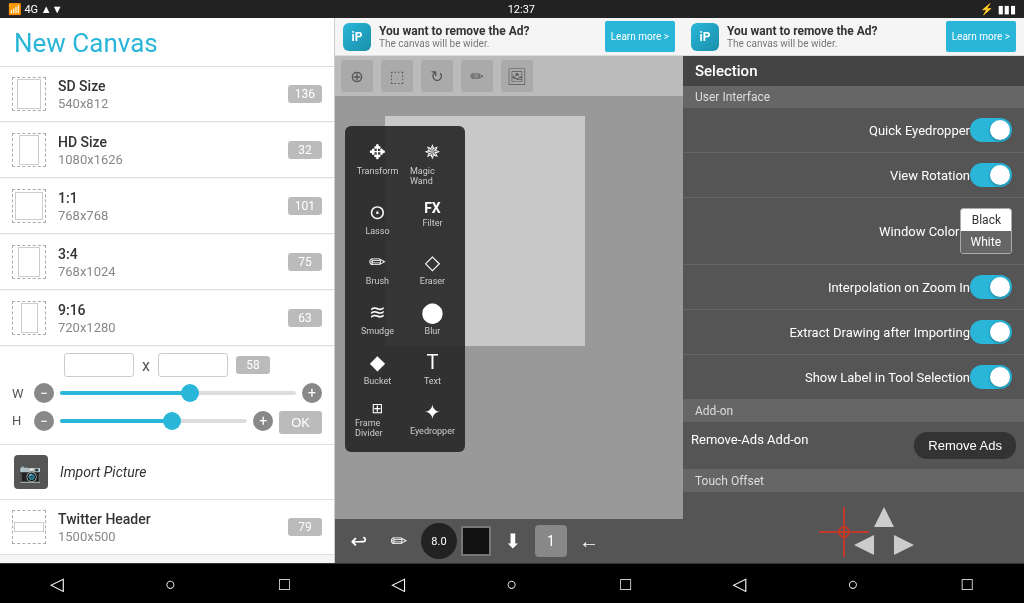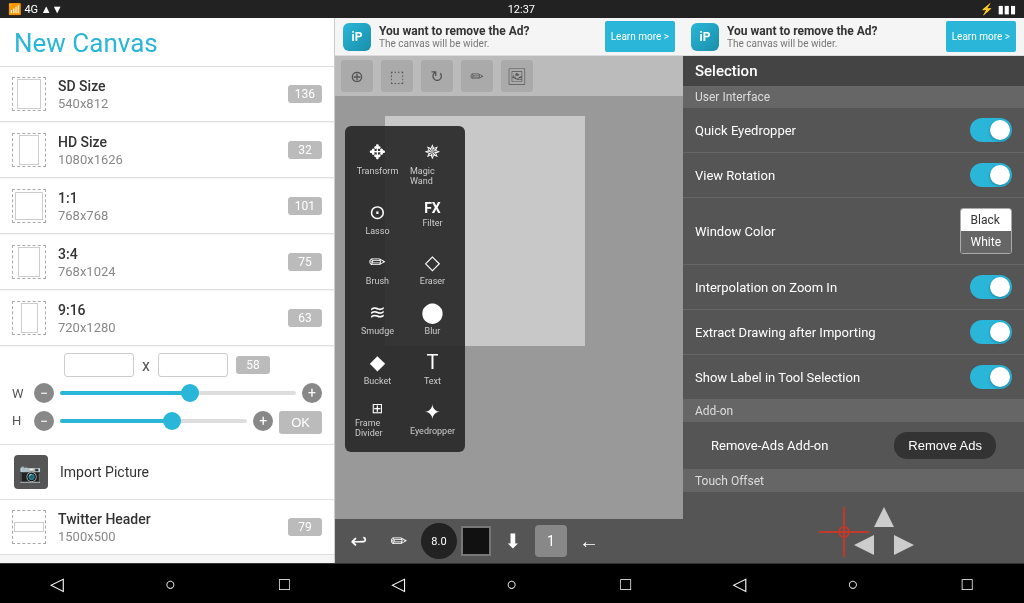--- a/index.html
+++ b/index.html
@@ -171,21 +171,21 @@
       border-bottom: 1px solid #e0e0e0;
       gap: 12px;
     }
     .import-icon {
       width: 34px; height: 34px;
       background: #555;
       border-radius: 4px;
       display: flex; align-items: center; justify-content: center;
       color: #fff; font-size: 18px;
     }
-    .import-label { font-size: 14px; color: #333; }
+    .import-label { font-size: 14px; color: #333; font-style: italic; }
 
     
     .panel-draw {
       width: 348px;
       background: #888;
       display: flex;
       flex-direction: column;
       position: relative;
     }
     .ad-banner {
@@ -331,20 +331,21 @@
       color: #ddd;
       padding: 4px 12px;
       font-size: 12px;
     }
     .settings-row {
       display: flex;
       align-items: center;
       padding: 10px 12px;
       border-bottom: 1px solid #666;
       background: #555;
+      text-align: right;
     }
     .settings-row-label {
       flex: 1;
       color: #fff;
       font-size: 13px;
     }
 
     
     .toggle {
       width: 42px; height: 24px;
@@ -379,22 +380,22 @@
       background: #666;
     }
     .wc-option.active {
       background: #fff;
       color: #333;
     }
 
     
     .addon-row {
       display: flex;
-      align-items: center;
-      padding: 10px 28px;
+      align-items: flex-start;
+      padding: 10px 8px;
       background: #555;
       border-bottom: 1px solid #666;
     }
     .addon-label { flex: 1; color: #fff; font-size: 13px; }
     .remove-ads-btn {
       background: #333;
       color: #fff;
       border: none;
       border-radius: 13px;
       padding: 6px 14px;

